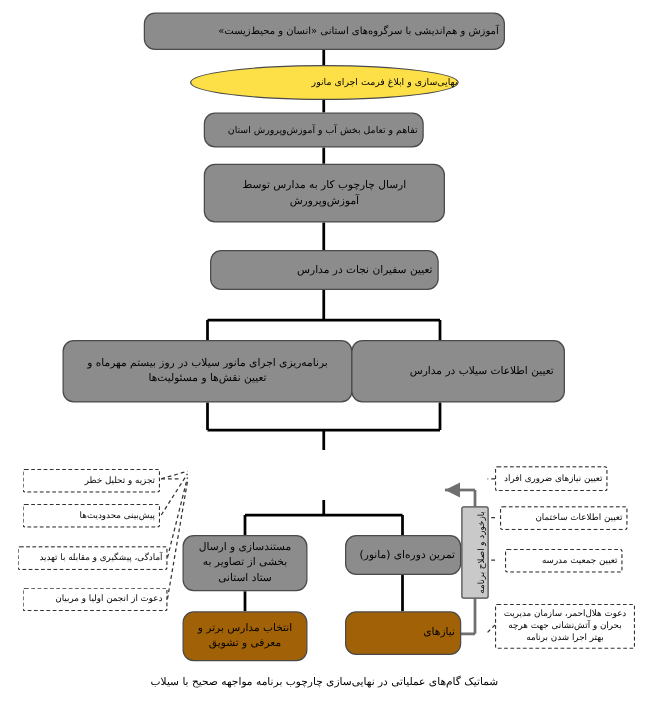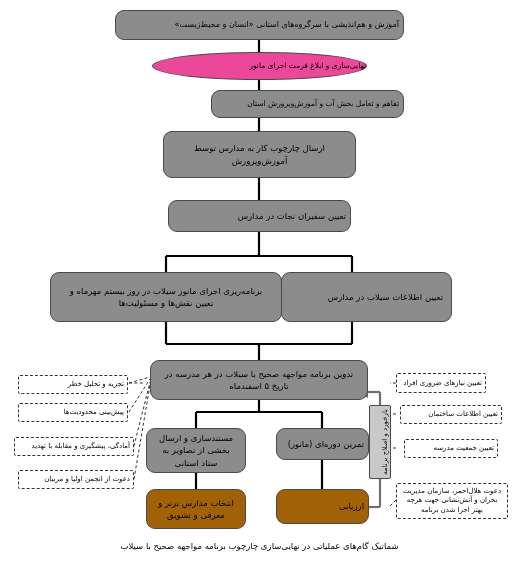--- a/index.html
+++ b/index.html
@@ -45,21 +45,21 @@
     border-radius: 9px;
     color: #000;
   }
   .lightgray {
     background: #a16207;
     border: 1px solid #4a4a4a;
     border-radius: 9px;
     color: #000;
   }
   .ellipse {
-    background: #ec4899;
+    background: #fde047;
     border: 1px solid #4a4a4a;
     border-radius: 50%;
     color: #000;
   }
   .dashed {
     background: #ffffff;
     border: 1px dashed #333;
     border-radius: 2px;
     color: #000;
   }
@@ -152,58 +152,55 @@
   </svg>
 
   <div class="node gray t8 pad4" style="left:115px; top:10px; width:289px; height:30px;">
     <span>آموزش و هم‌اندیشی با سرگروه‌های استانی «انسان و محیط‌زیست»</span>
   </div>
 
   <div class="node ellipse t75" style="left:152px; top:52px; width:215px; height:28px;">
     <span>نهایی‌سازی و ابلاغ فرمت اجرای مانور</span>
   </div>
 
-  <div class="node gray t75 pad4" style="left:163px; top:90px; width:193px; height:28px;margin-left:48px;">
+  <div class="node gray t75 pad4" style="left:163px; top:90px; width:176px; height:28px;">
     <span>تفاهم و تعامل بخش آب و آموزش‌وپرورش استان</span>
   </div>
 
   <div class="node gray t85 pad4" style="left:163px; top:131px; width:193px; height:47px;">
     <span>ارسال چارچوب کار به مدارس توسط آموزش‌وپرورش</span>
   </div>
 
   <div class="node gray t85 pad4" style="left:168px; top:200px; width:183px; height:32px;">
     <span>تعیین سفیران نجات در مدارس</span>
   </div>
 
   <div class="node gray t85" style="left:50px; top:272px; width:232px; height:50px; padding:5px 10px;">
     <span>برنامه‌ریزی اجرای مانور سیلاب در روز بیستم مهرماه و تعیین نقش‌ها و مسئولیت‌ها</span>
   </div>
 
   <div class="node gray t85" style="left:281px; top:272px; width:171px; height:50px; padding:2px 8px;">
     <span>تعیین اطلاعات سیلاب در مدارس</span>
   </div>
 
-  <div class="node gray t85" style="left:150px; top:360px; width:218px; height:40px; padding:2px 8px;">
-    <span>تدوین برنامه مواجهه صحیح با سیلاب در هر مدرسه در تاریخ ۵ اسفندماه</span>
-  </div>
 
   <div class="node gray t85" style="left:146px; top:428px; width:100px; height:45px; padding:2px 6px;">
     <span>مستندسازی و ارسال بخشی از تصاویر به ستاد استانی</span>
   </div>
 
   <div class="node gray t85" style="left:276px; top:428px; width:93px; height:32px; padding:2px 4px;">
     <span>تمرین دوره‌ای (مانور)</span>
   </div>
 
   <div class="node lightgray t85" style="left:146px; top:489px; width:100px; height:40px; padding:2px 6px;">
     <span>انتخاب مدارس برتر و معرفی و تشویق</span>
   </div>
 
   <div class="node lightgray t85" style="left:276px; top:489px; width:93px; height:35px; padding:2px 4px;">
-    <span>ارزیابی</span>
+    <span>نیازهای</span>
   </div>
 
   <div class="node vertbox" style="left:369px; top:405px; width:22px; height:74px;">
     <span class="vtext">بازخورد و اصلاح برنامه</span>
   </div>
 
   <div class="node dashed t7" style="left:18px; top:375px; width:110px; height:19px; padding:1px 3px;">
     <span>تجزیه و تحلیل خطر</span>
   </div>
   <div class="node dashed t7" style="left:18px; top:403px; width:110px; height:19px; padding:1px 3px;">

